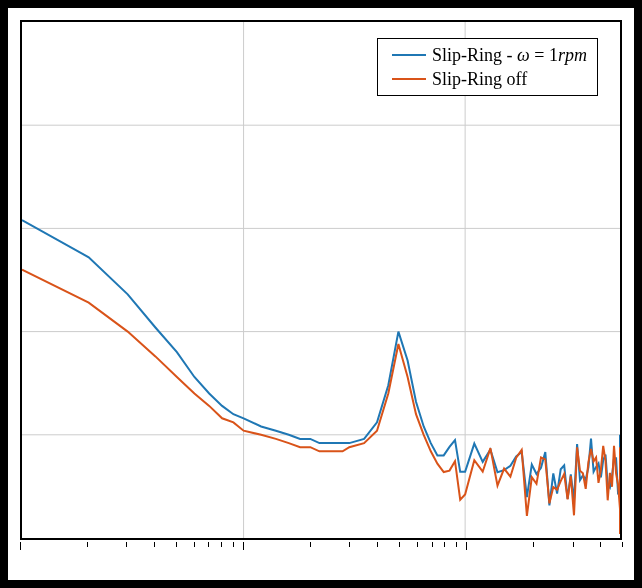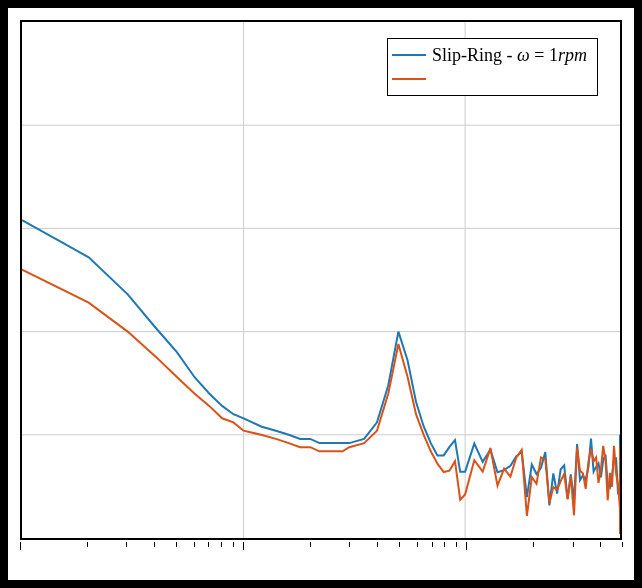--- a/index.html
+++ b/index.html
@@ -47,21 +47,21 @@
     stroke: #d95319; 
     stroke-width: 2;
     fill: none;
   }
   .legend-box {
     position: absolute;
     right: 22px;
     top: 16px;
     background: #fff;
     border: 1.5px solid #000;
-    padding: 4px 10px 4px 4px;
+    padding: 4px 10px 4px 14px;
     font-size: 18px;
   }
   .legend-row {
     display: flex;
     align-items: center;
     height: 24px;
   }
   .legend-swatch {
     width: 34px;
     height: 2.5px;
@@ -104,20 +104,21 @@
       <path class="series2" d="M0.0 247.7 L66.7 280.7 L105.7 309.6 L133.4 334.4 L154.9 355.0 L172.4 371.5 L187.2 383.9 L200.1 396.3 L211.4 400.4 L221.6 408.7 L239.1 412.8 L253.9 416.9 L266.8 421.1 L278.1 425.2 L288.3 425.2 L297.4 429.3 L305.8 429.3 L313.5 429.3 L320.6 429.3 L327.3 425.2 L342.1 421.1 L355.0 408.7 L366.3 371.5 L376.4 322.0 L385.6 355.0 L394.0 392.2 L401.7 412.8 L408.8 429.3 L415.4 441.7 L421.7 450.0 L427.5 448.6 L433.0 439.2 L438.2 477.7 L443.1 472.4 L452.3 438.2 L460.7 449.7 L468.4 426.1 L475.5 463.6 L482.1 446.6 L488.4 454.7 L494.2 435.8 L499.7 427.9 L504.9 493.9 L509.8 455.1 L514.5 461.8 L519.0 435.5 L523.3 437.4 L527.4 481.3 L531.3 465.1 L535.1 467.7 L538.7 459.1 L542.2 451.9 L545.6 477.4 L548.8 454.0 L552.0 493.3 L555.1 425.4 L558.0 448.7 L560.9 451.2 L563.7 466.9 L566.4 440.1 L569.0 426.9 L571.6 439.3 L574.1 435.4 L576.5 460.9 L578.9 447.5 L581.2 423.8 L583.5 438.6 L585.7 478.3 L587.9 450.9 L590.0 464.8 L592.0 423.8 L594.1 451.6 L596.1 462.7 L598.0 486.8 L598.0 452.6 L598.0 480.2 L598.0 478.2 L598.0 462.2 L598.0 464.6 L598.0 468.6 L598.0 455.8 L598.0 456.6 L598.0 485.0 L598.0 490.9 L598.0 450.2 L598.0 427.6 L598.0 469.9 L598.0 511.9 L598.0 481.1 L598.0 426.4 L598.0 436.9 L598.0 491.2 L598.0 500.7 L598.0 459.9 L598.0 439.8 L598.0 460.7 L598.0 477.4 L598.0 473.1 L598.0 471.3 L598.0 470.2 L598.0 453.7 L598.0 447.0 L598.0 475.6 L598.0 498.9 L598.0 469.8 L598.0 430.0 L598.0 448.3 L598.0 497.0 L598.0 494.4 L598.0 447.8 L598.0 437.6 L598.0 474.2 L598.0 488.9 L598.0 463.3 L598.0 452.6 L598.0 472.4 L598.0 475.6 L598.0 453.8 L598.0 455.4 L598.0 484.0 L598.0 484.4 L598.0 450.1 L598.0 441.9 L598.0 475.9 L598.0 492.5 L598.0 465.7 L598.0 446.1 L598.0 462.7 L598.0 477.1 L598.0 466.9 L598.0 463.5 L598.0 476.2 L598.0 469.5 L598.0 445.1 L598.0 454.1 L598.0 493.8 L598.0 493.9 L598.0 443.6 L598.0 425.7 L598.0 475.1 L598.0 511.8 L598.0 475.6 L598.0 428.5 L598.0 444.2 L598.0 488.3 L598.0 490.8 L598.0 461.8 L598.0 452.0 L598.0 461.2 L598.0 464.4 L598.0 469.5 L598.0 483.3 L598.0 476.2 L598.0 444.0 L598.0 440.1 L598.0 482.9 L598.0 505.2 L598.0 464.3 L598.0 425.3 L598.0 453.5 L598.0 500.0 L598.0 488.4 L598.0 445.4 L598.0 444.9 L598.0 477.0 L598.0 480.5 L598.0 459.3 L598.0 461.2 L598.0 477.7 L598.0 467.6 L598.0 447.8 L598.0 462.7 L598.0 490.1 L598.0 477.6 L598.0 443.9 L598.0 448.8 L598.0 482.2 L598.0 485.3 L598.0 458.5 L598.0 453.2 L598.0 471.2 L598.0 470.9 L598.0 457.3 L598.0 468.1 L598.0 486.1 L598.0 466.8 L598.0 436.2 L598.0 455.5 L598.0 500.8 L598.0 492.6 L598.0 438.3 L598.0 428.3 L598.0 479.6 L598.0 507.0 L598.0 470.3 L598.0 435.1 L598.0 451.8 L598.0 481.3 L598.0 480.4 L598.0 467.4 L598.0 464.5 L598.0 458.4 L598.0 451.3 L598.0 469.3 L598.0 495.2 L598.0 478.5 L598.0 434.4 L598.0 437.2 L598.0 490.1 L598.0 507.1 L598.0 458.4 L598.0 425.2 L598.0 459.5 L598.0 498.7 L598.0 481.0 L598.0 447.2 L598.0 454.0 L598.0 476.0 L598.0 470.3 L598.0 458.9 L598.0 471.6 L598.0 479.5 L598.0 457.6 L598.0 445.1 L598.0 471.9 L598.0 493.1 L598.0 468.7 L598.0 441.0 L598.0 457.7 L598.0 485.5 L598.0 476.0 L598.0 454.4 L598.0 462.5 L598.0 476.6 L598.0 462.4 L598.0 450.9 L598.0 475.1 L598.0 492.6 L598.0 461.4 L598.0 430.6 L598.0 459.9 L598.0 504.8 L598.0 487.7 L598.0 435.8 L598.0 434.8 L598.0 481.9 L598.0 498.3 L598.0 466.7 L598.0 445.3 L598.0 458.0 L598.0 471.1 L598.0 471.3 L598.0 476.0 L598.0 475.6 L598.0 452.7 L598.0 440.0 L598.0 472.1 L598.0 505.1 L598.0 477.4 L598.0 426.9 L598.0 438.2 L598.0 495.6 L598.0 504.7 L598.0 453.8 L598.0 429.5 L598.0 464.8 L598.0 492.9 L598.0 474.0 L598.0 453.3 L598.0 462.9 L598.0 470.9 L598.0 460.1 L598.0 462.3 L598.0 482.1 "></path>
     </svg>
 
     <div class="legend-box">
       <div class="legend-row">
         <div class="legend-swatch s1"></div>
         <span class="legend-text">Slip-Ring - <i>ω</i> = 1<i>rpm</i></span>
       </div>
       <div class="legend-row">
         <div class="legend-swatch s2"></div>
+        <span class="legend-text">Slip-Ring off</span>
       </div>
     </div>
   </div>
   <div class="ticks-x">
       <div class="tick" style="left:0px;height:8px"></div>
       <div class="tick" style="left:67.14415391744939px;height:5px"></div>
       <div class="tick" style="left:106.42096610180678px;height:5px"></div>
       <div class="tick" style="left:134.28830783489877px;height:5px"></div>
       <div class="tick" style="left:155.9038973883671px;height:5px"></div>
       <div class="tick" style="left:173.56512001925617px;height:5px"></div>

